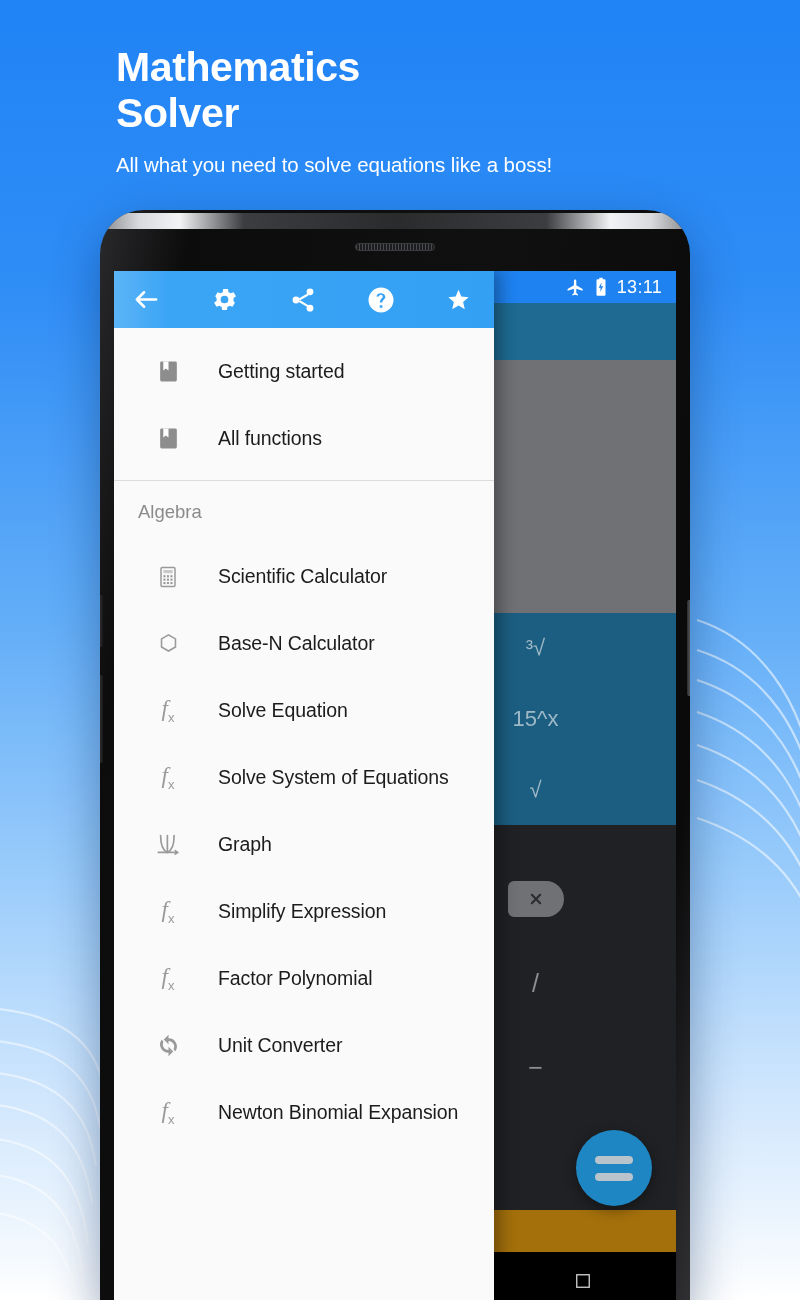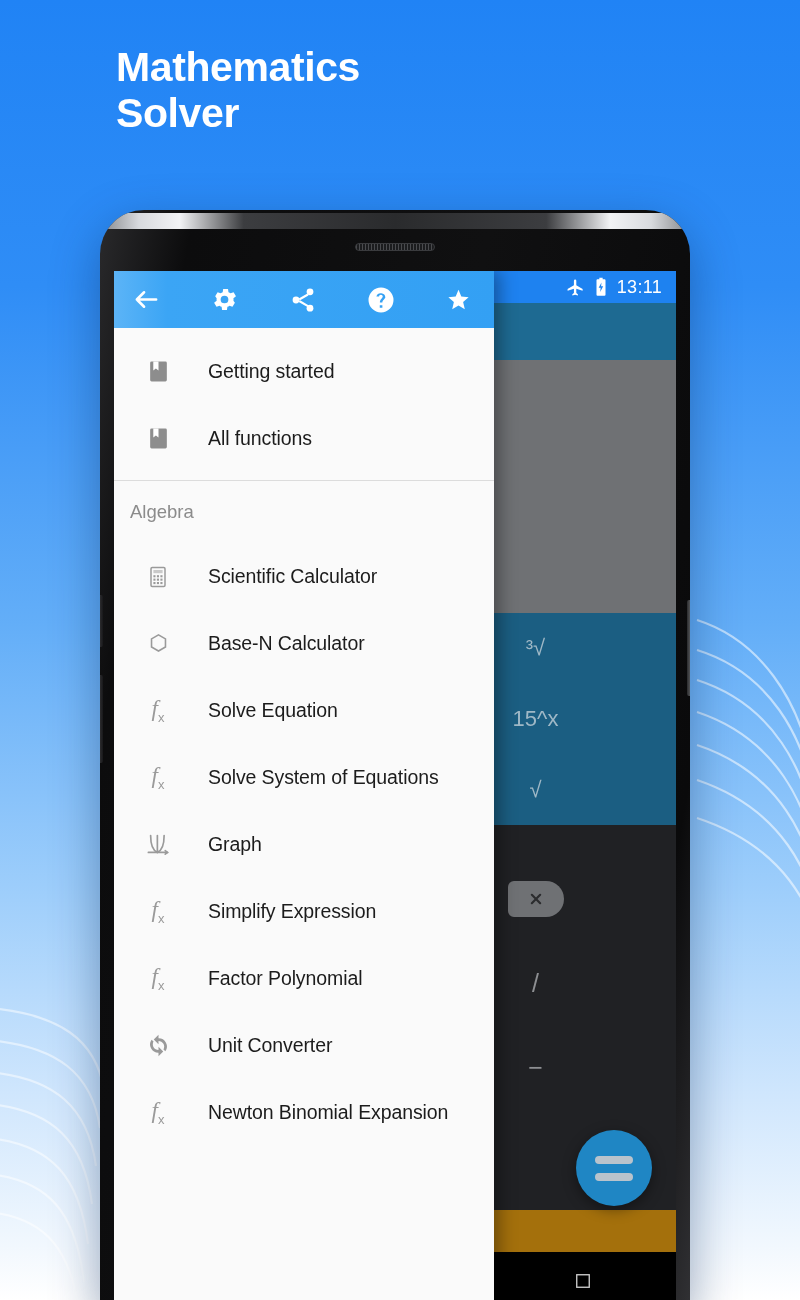--- a/index.html
+++ b/index.html
@@ -118,31 +118,31 @@
   }
   .drawer-toolbar {
     height:57px;
     background:linear-gradient(90deg,#5cb4f7 0%, #3ba5f5 14%, #33a0f4 100%);
     display:flex; align-items:center; justify-content:space-between;
     padding:0 22px 0 18px;
   }
   .drawer-toolbar .ic { cursor:pointer; }
   .drawer-list { position:absolute; left:0; right:0; top:57px; bottom:0; }
   .drawer-item {
-    height:67px; display:flex; align-items:center; padding-left:24px;
+    height:67px; display:flex; align-items:center; padding-left:34px;
   }
   .drawer-item .ico {
     width:40px; flex:0 0 40px; display:flex; align-items:center; justify-content:center;
   }
   .drawer-item .lbl {
     margin-left:30px; font-size:19.5px; color:#1c1c1c; font-weight:500; letter-spacing:-.1px;
   }
   .divider { height:1px; background:#dcdcdc; margin-top:8px; }
   .section-head {
-    height:62px; display:flex; align-items:center; padding-left:16px;
+    height:62px; display:flex; align-items:center; padding-left:24px;
     font-size:18.5px; color:#8b8b8b;
   }
   .drawer-item.cut { opacity:1; }
 
   .fx { font-family:"Liberation Serif", serif; font-style:italic; color:#9a9a9a;
         font-size:23px; line-height:1; }
   .fx sub { font-style:normal; font-size:13px; font-family:"Liberation Sans",sans-serif; }
 </style>
 </head>
 <body>
@@ -166,20 +166,21 @@
     <path d="M-12 1174 C 50 1180, 76 1214, 84 1282"></path>
     <path d="M-12 1212 C 48 1218, 72 1252, 80 1318"></path>
   </g>
 </svg>
 
 <div class="headline">
   <h1>
     <span>Mathematics</span><br>
     <span>Solver</span>
   </h1>
+  <div class="sub">All what you need to solve equations like a boss!</div>
 </div>
 
 <div class="phone">
   <div class="phone-rim"></div>
   <div class="speaker"></div>
   <div class="bezel-top"></div>
   <div class="side-btn left-a"></div>
   <div class="side-btn left-b"></div>
   <div class="side-btn right-a"></div>
 

